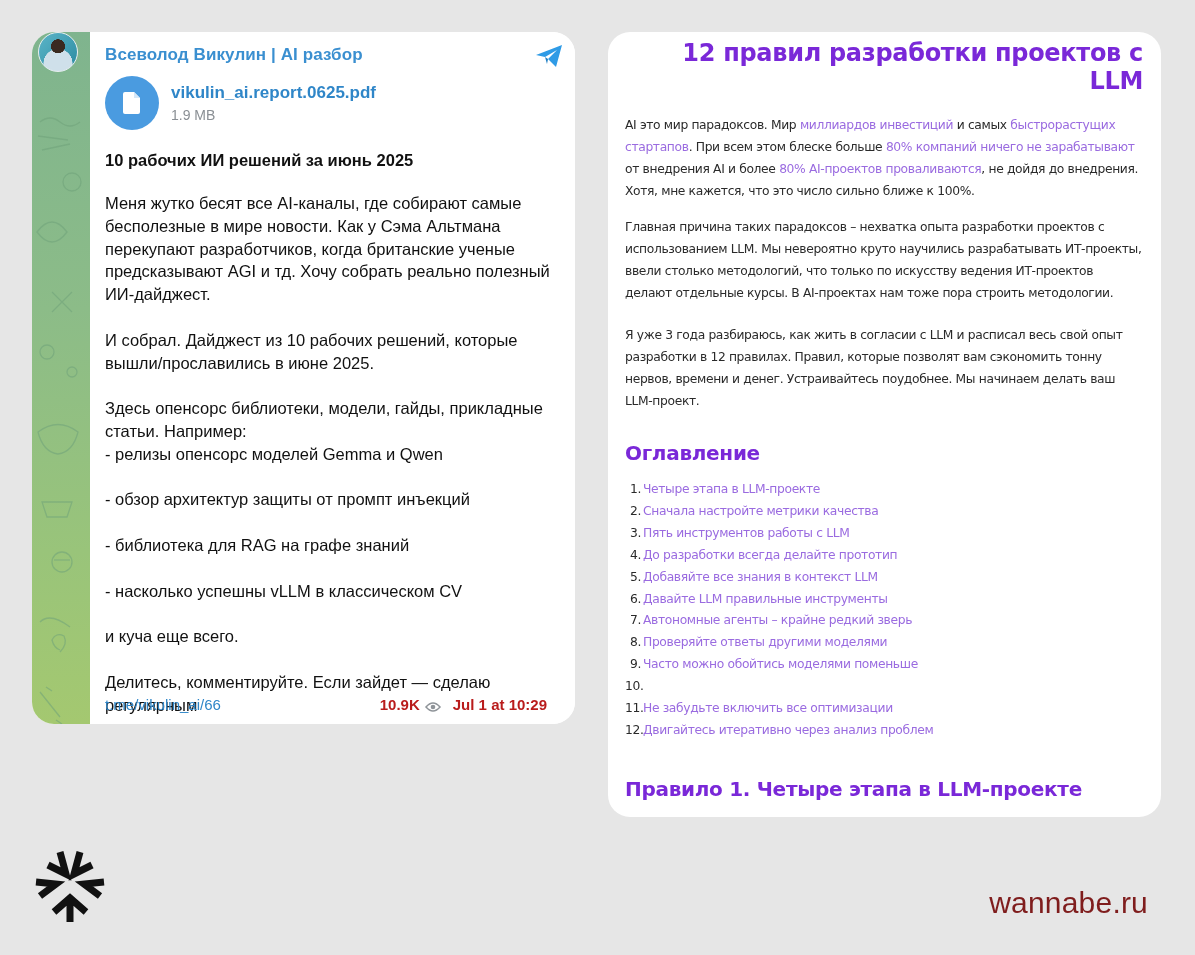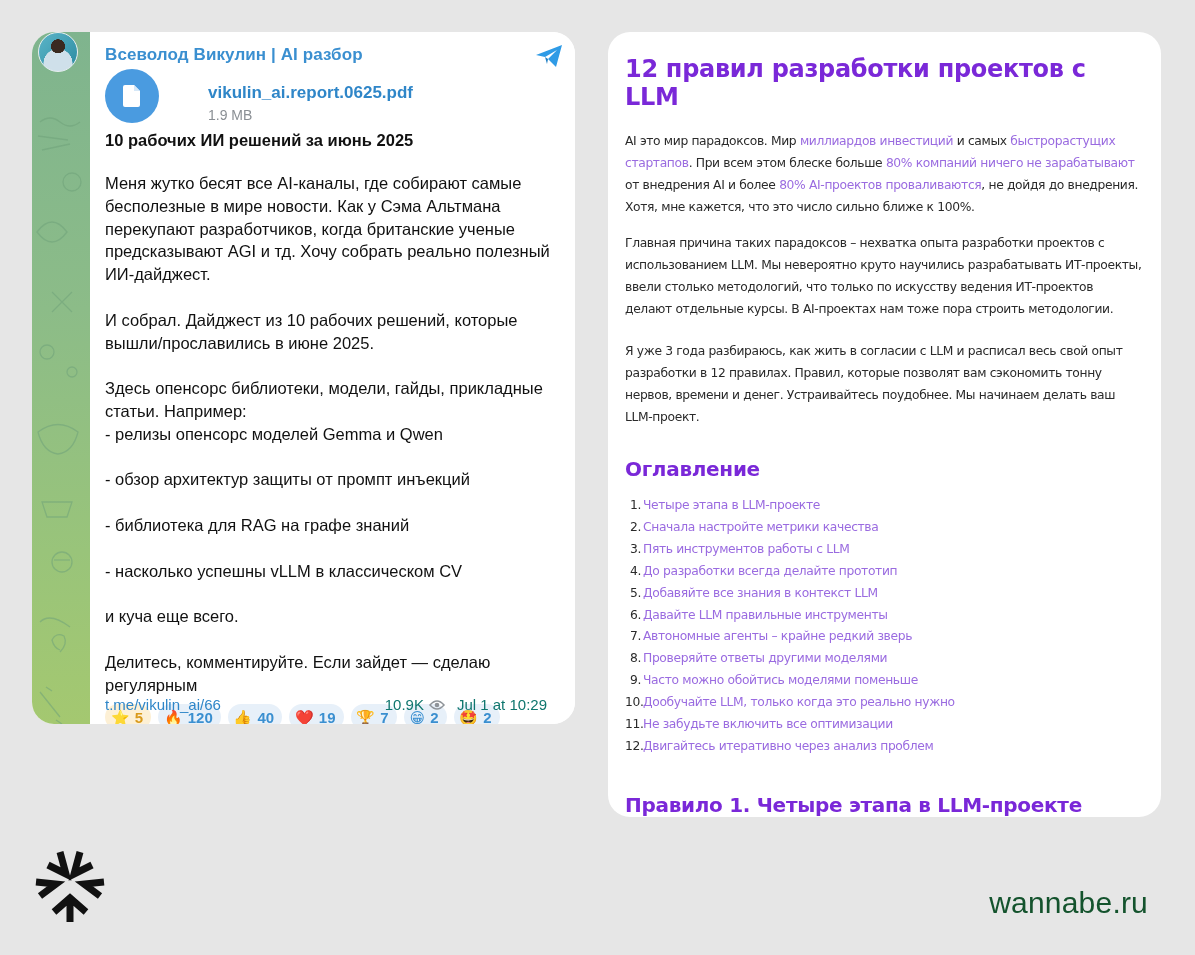--- a/index.html
+++ b/index.html
@@ -51,24 +51,23 @@
       line-height: 20px;
       letter-spacing: 0.1px;
     }
     .tg-plane {
       position: absolute;
       right: 12px; top: 12px;
       width: 28px; height: 24px;
     }
     .tg-file {
       display: flex;
-      align-items: flex-end;
-      margin-top: 2px;
+      align-items: center;
+      margin-top: 10px;
       height: 56px;
-      gap: 37px;
     }
     .tg-file-icon {
       width: 54px; height: 54px;
       border-radius: 50%;
       background: #4a9be0;
       display: flex; align-items: center; justify-content: center;
       margin-right: 12px;
     }
     .tg-file-name {
       font-size: 17px;
@@ -78,21 +77,21 @@
     }
     .tg-file-size {
       font-size: 14px;
       color: #8a8f94;
       margin-top: 4px;
     }
     .tg-title {
       font-size: 16.5px;
       font-weight: bold;
       color: #111;
-      margin-top: 6px;
+      margin-top: 18px;
       line-height: 22px;
     }
     .tg-text {
       font-size: 16.5px;
       color: #111;
       line-height: 22.8px;
       white-space: pre-line;
       margin-top: 21px;
     }
     .tg-reactions {
@@ -117,41 +116,42 @@
     .reaction.paid { background: #fdf0d5; color: #d99a1c; }
     .reaction .emo { font-size: 15px; margin-right: 5px; line-height: 1; }
     .tg-footer {
       position: absolute;
       left: 15px; right: 28px; bottom: 11px;
       display: flex;
       align-items: center;
       font-size: 15px;
     }
     .tg-link { color: #2f86c8; }
-    .tg-meta { margin-left: auto; color: #0f766e; display: flex; align-items: center; }
+    .tg-meta { margin-left: auto; color: #b91c1c; display: flex; align-items: flex-end; font-weight: bold; }
     .tg-eye { margin: 0 12px 0 5px; }
 
     
     .article-card {
       position: absolute;
       left: 608px; top: 32px;
       width: 553px; height: 785px;
       border-radius: 22px;
       background: #ffffff;
       overflow: hidden;
       padding: 0 18px 0 17px;
     }
     .art-title {
       color: #7a28d8;
       font-size: 24px;
       font-weight: bold;
-      margin-top: 23px;
+      margin-top: 7px;
       line-height: 28px;
       font-family: "DejaVu Sans", sans-serif;
       letter-spacing: -0.3px;
+      text-align: right;
     }
     .art-p {
       font-size: 12.3px;
       color: #2a2a2a;
       line-height: 22px;
       font-family: "DejaVu Sans", sans-serif;
       letter-spacing: -0.35px;
     }
     .art-p .lnk { color: #9a6be0; margin-top: 24px; }
     .art-p1 { margin-top: 19px; }
@@ -181,21 +181,21 @@
     
     .brand-logo {
       position: absolute;
       left: 32px; top: 848px;
       width: 76px; height: 76px;
     }
     .brand-url {
       position: absolute;
       right: 47px; top: 886px;
       font-size: 30px;
-      color: #14532d;
+      color: #7f1d1d;
       font-family: "Liberation Sans", sans-serif;
       letter-spacing: 0.2px;
     }
   </style>
 </head>
 <body>
 
 <div class="tg-card">
   <div class="tg-wallpaper">
     <svg width="58" height="785" viewBox="0 0 58 785">
@@ -354,21 +354,20 @@
     <li>
         <span class="num">8.</span>
         <a>Проверяйте ответы другими моделями</a>
       </li>
     <li>
         <span class="num">9.</span>
         <a>Часто можно обойтись моделями поменьше</a>
       </li>
     <li>
         <span class="num wide">10.</span>
-        <a>Дообучайте LLM, только когда это реально нужно</a>
       </li>
     <li>
         <span class="num wide">11.</span>
         <a>Не забудьте включить все оптимизации</a>
       </li>
     <li>
         <span class="num wide">12.</span>
         <a>Двигайтесь итеративно через анализ проблем</a>
       </li>
   </ol>

